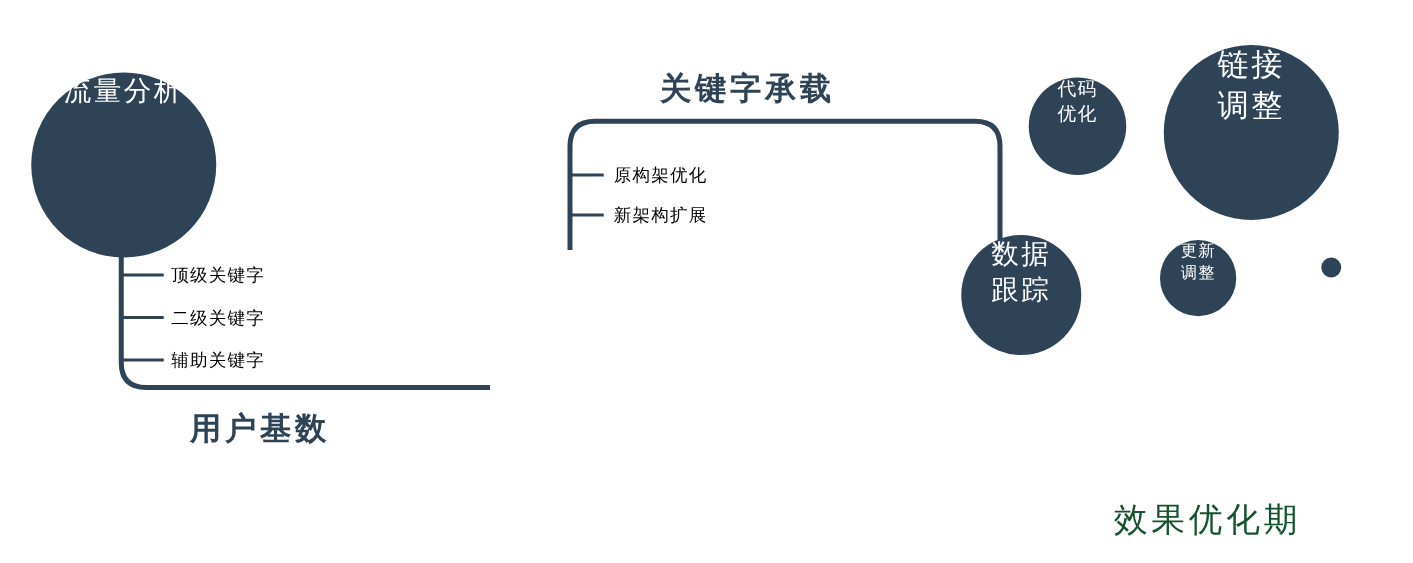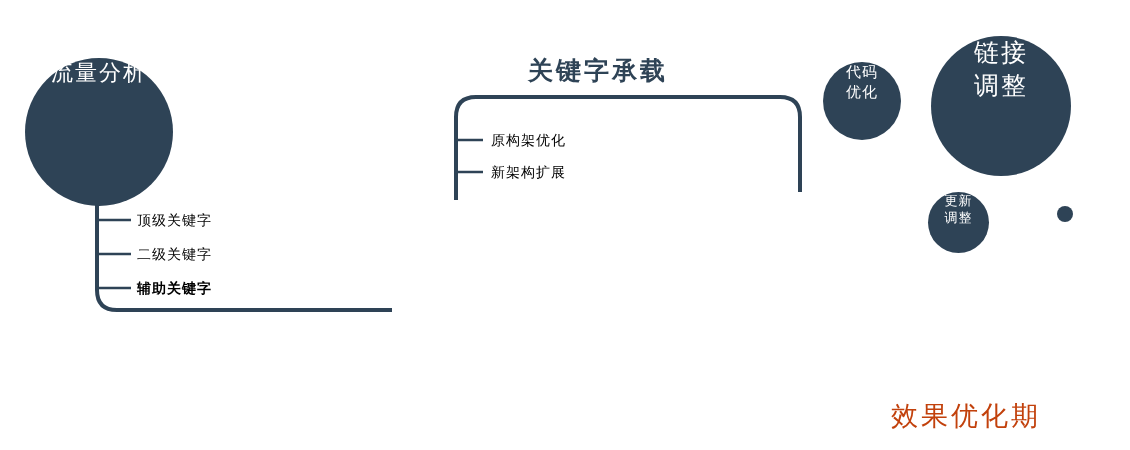--- a/index.html
+++ b/index.html
@@ -42,42 +42,42 @@
   .branch-label {
     position: absolute;
     font-size: 14px;
     color: #000000;
     letter-spacing: 1px;
     white-space: nowrap;
     text-align: right;
   }
   .branch-t1 { left: 137px; top: 212px; }
   .branch-t2 { left: 137px; top: 246px; }
-  .branch-t3 { left: 137px; top: 280px; font-weight: bold; }
+  .branch-t3 { left: 137px; top: 280px; }
   .branch-s1 { left: 491px; top: 132px; }
   .branch-s2 { left: 491px; top: 164px; }
 
   .edge-label {
     position: absolute;
     font-size: 25px;
     font-weight: 600;
     color: #2e4356;
     letter-spacing: 3px;
     white-space: nowrap;
   }
   .edge-user-base { left: 152px; top: 326px; }
   .edge-keyword   { left: 528px; top: 54px; }
 
   .caption {
     position: absolute;
     left: 891px;
     top: 398px;
     font-size: 27px;
     font-weight: 500;
-    color: #c2410c;
+    color: #14532d;
     letter-spacing: 3px;
     white-space: nowrap;
   }
 </style>
 </head>
 <body>
 
 <div class="canvas">
 
   <svg class="lines" viewBox="0 0 1130 450">
@@ -92,20 +92,24 @@
 
     <path d="M 456 140 L 483 140" fill="none" stroke="#2e4356" stroke-width="2.5"></path>
     <path d="M 456 172 L 483 172" fill="none" stroke="#2e4356" stroke-width="2.5"></path>
   </svg>
 
   <div class="node node-traffic">
     <span>流量分析</span>
   </div>
 
 
+  <div class="node node-tracking">
+    <span>数据</span>
+    <span>跟踪</span>
+  </div>
 
   <div class="node node-code">
     <span>代码</span>
     <span>优化</span>
   </div>
 
   <div class="node node-link">
     <span>链接</span>
     <span>调整</span>
   </div>
@@ -117,17 +121,18 @@
 
   <div class="node node-dot"></div>
 
 
   <div class="branch-label branch-t1">顶级关键字</div>
   <div class="branch-label branch-t2">二级关键字</div>
   <div class="branch-label branch-t3">辅助关键字</div>
   <div class="branch-label branch-s1">原构架优化</div>
   <div class="branch-label branch-s2">新架构扩展</div>
 
+  <div class="edge-label edge-user-base">用户基数</div>
   <div class="edge-label edge-keyword">关键字承载</div>
 
   <div class="caption">效果优化期</div>
 
 </div>
 
 </body></html>

